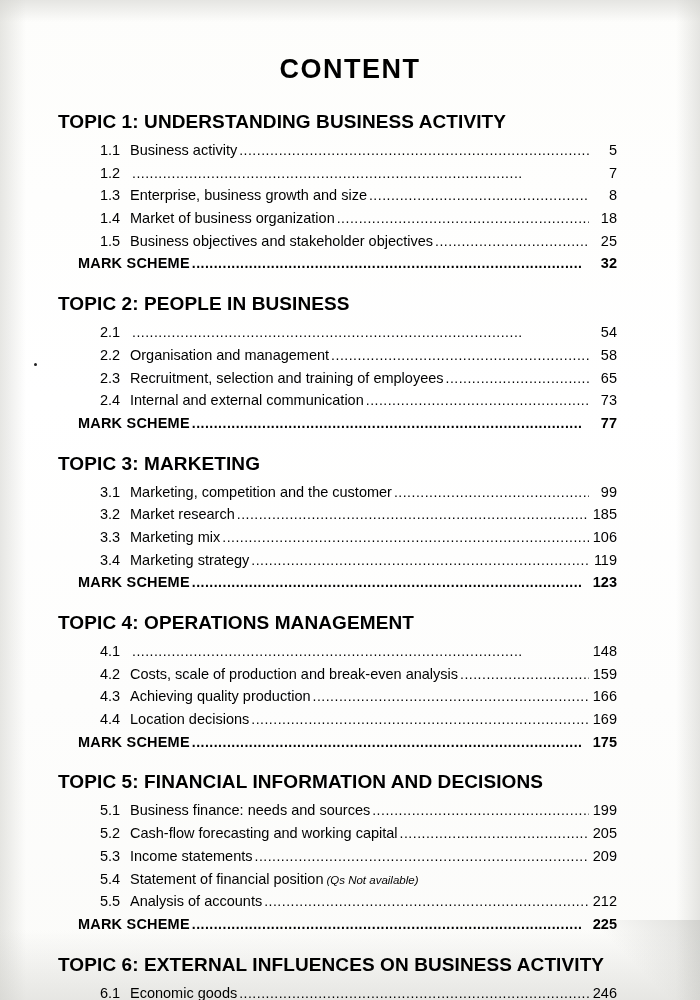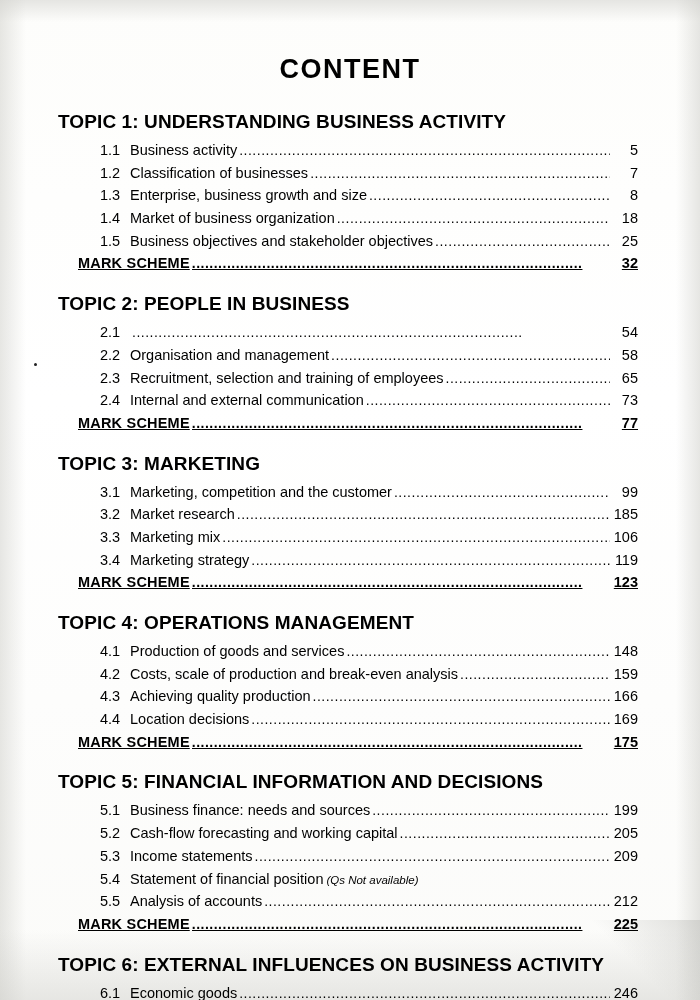--- a/index.html
+++ b/index.html
@@ -73,21 +73,21 @@
     margin-bottom: 18px;
   }
   .topic-heading {
     font-size: 19px;
     font-weight: bold;
     margin: 0 0 6px 18px;
     letter-spacing: 0.1px;
     white-space: nowrap;
   }
   .entries {
-    margin: 0 22px 0 60px;
+    margin: 0 43px 0 60px;
   }
   .entry {
     display: flex;
     align-items: baseline;
     font-size: 14.5px;
     line-height: 1.55;
     white-space: nowrap;
   }
   .entry .num {
     width: 30px;
@@ -111,21 +111,20 @@
   }
   .entry .page-no {
     flex: 0 0 auto;
     text-align: right;
     min-width: 26px;
   }
   .entry.mark {
     font-weight: bold;
     margin-left: -22px;
     font-size: 14.5px;
-    text-decoration: underline;
   }
   .entry.mark .label {
     letter-spacing: 0.2px;
   }
   .entry.mark .page-no {
     font-weight: bold;
   }
   .entry.nodots .dots {
     visibility: hidden;
   }
@@ -156,21 +155,20 @@
           <div class="topic-heading">TOPIC 1: UNDERSTANDING BUSINESS ACTIVITY</div>
           <div class="entries">
             <div class="entry">
               <span class="num">1.1</span>
               <span class="label">Business activity</span>
               <span class="dots">.........................................................................................</span>
               <span class="page-no">5</span>
             </div>
             <div class="entry">
               <span class="num">1.2</span>
-              <span class="label">Classification of businesses</span>
               <span class="dots">.........................................................................................</span>
               <span class="page-no">7</span>
             </div>
             <div class="entry">
               <span class="num">1.3</span>
               <span class="label">Enterprise, business growth and size</span>
               <span class="dots">.........................................................................................</span>
               <span class="page-no">8</span>
             </div>
             <div class="entry">
@@ -257,21 +255,20 @@
               <span class="dots">.........................................................................................</span>
               <span class="page-no">123</span>
             </div>
           </div>
         </div>
         <div class="topic-block">
           <div class="topic-heading">TOPIC 4: OPERATIONS MANAGEMENT</div>
           <div class="entries">
             <div class="entry">
               <span class="num">4.1</span>
-              <span class="label">Production of goods and services</span>
               <span class="dots">.........................................................................................</span>
               <span class="page-no">148</span>
             </div>
             <div class="entry">
               <span class="num">4.2</span>
               <span class="label">Costs, scale of production and break-even analysis</span>
               <span class="dots">.........................................................................................</span>
               <span class="page-no">159</span>
             </div>
             <div class="entry">

